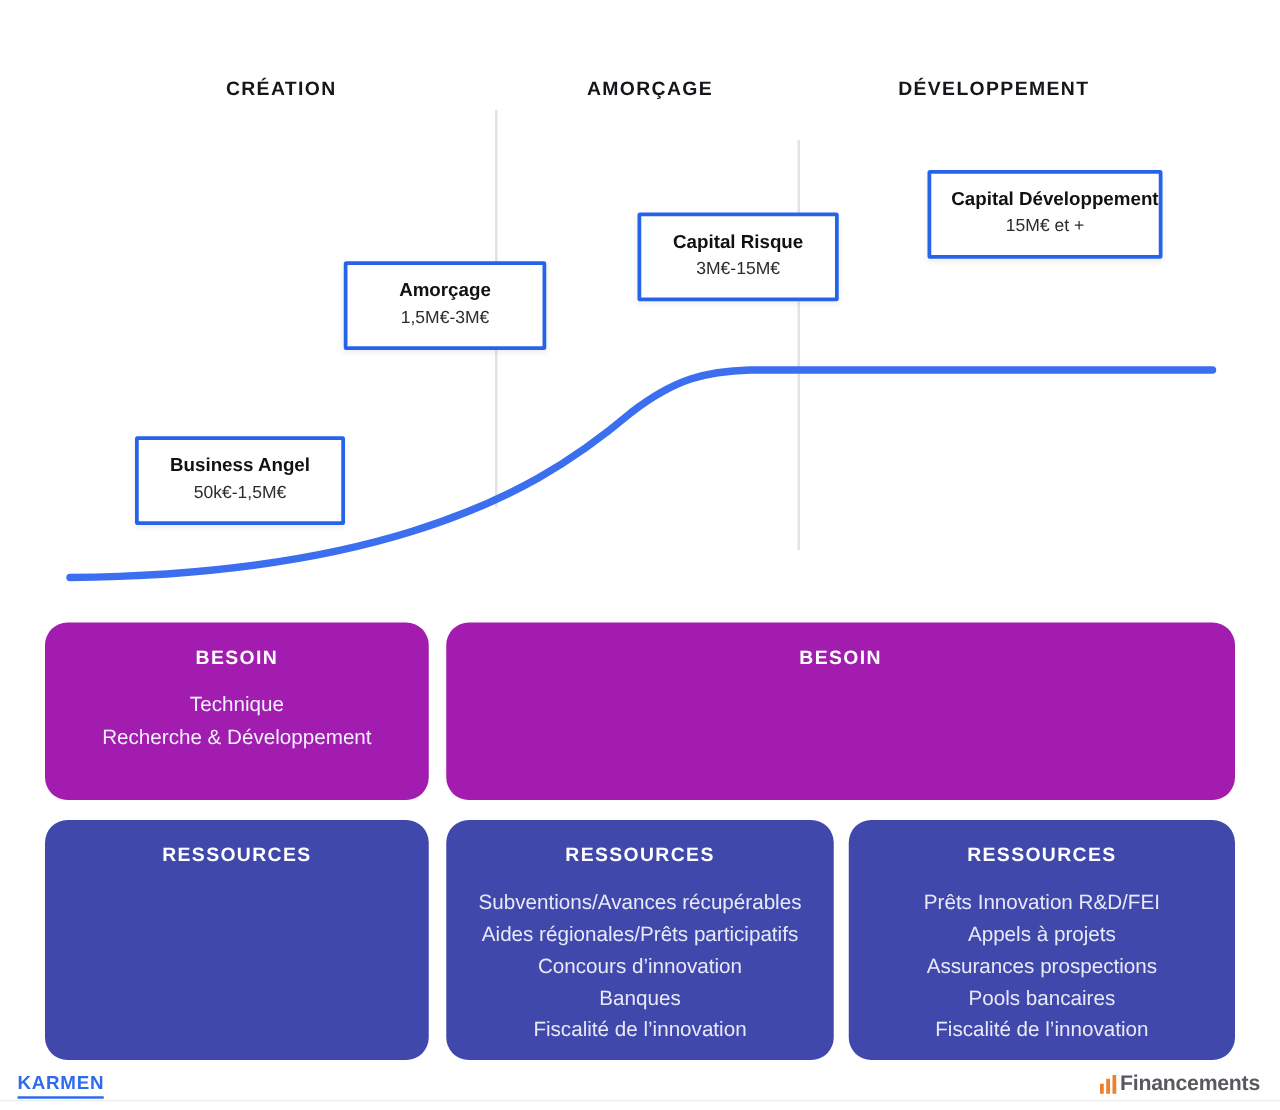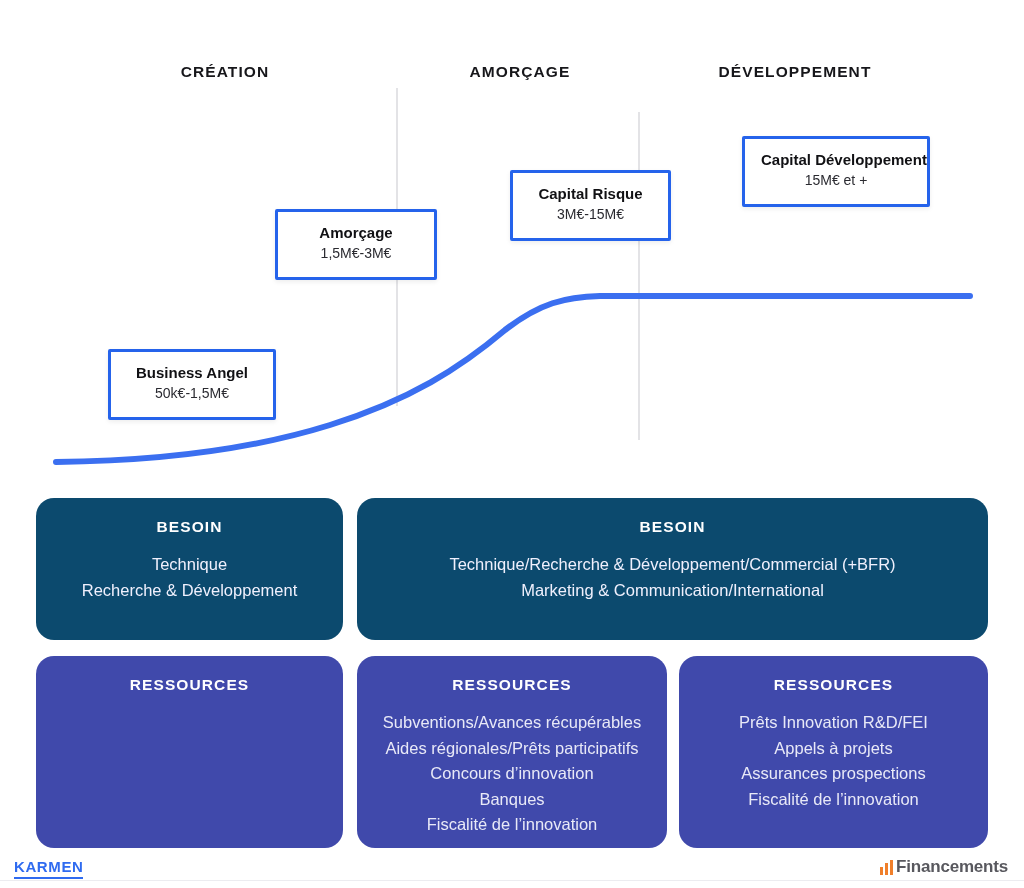--- a/index.html
+++ b/index.html
@@ -89,21 +89,21 @@
     position: absolute;
     border-radius: 18px;
     padding: 20px 16px;
     text-align: center;
     color: #ffffff;
     display: flex;
     flex-direction: column;
     align-items: center;
     justify-content: flex-start;
   }
-  .panel.besoin    { background: #0c4a6e; }
+  .panel.besoin    { background: #a21caf; }
   .panel.ressource { background: #4049ab; }
 
   .panel-title {
     font-size: 15.5px;
     font-weight: bold;
     letter-spacing: 1.1px;
     color: #ffffff;
     margin-bottom: 16px;
   }
   .panel-lines {
@@ -207,24 +207,20 @@
   <div class="panel besoin" id="panel-besoin-creation">
     <div class="panel-title">BESOIN</div>
     <div class="panel-lines">
         <div>Technique</div>
         <div>Recherche &amp; Développement</div>
       </div>
   </div>
 
   <div class="panel besoin" id="panel-besoin-growth">
     <div class="panel-title">BESOIN</div>
-    <div class="panel-lines">
-        <div>Technique/Recherche &amp; Développement/Commercial (+BFR)</div>
-        <div>Marketing &amp; Communication/International</div>
-      </div>
   </div>
 
   <div class="panel ressource" id="panel-ressources-creation">
     <div class="panel-title">RESSOURCES</div>
   </div>
 
   <div class="panel ressource" id="panel-ressources-amorcage">
     <div class="panel-title">RESSOURCES</div>
     <div class="panel-lines">
         <div>Subventions/Avances récupérables</div>
@@ -234,20 +230,21 @@
         <div>Fiscalité de l’innovation</div>
       </div>
   </div>
 
   <div class="panel ressource" id="panel-ressources-developpement">
     <div class="panel-title">RESSOURCES</div>
     <div class="panel-lines">
         <div>Prêts Innovation R&amp;D/FEI</div>
         <div>Appels à projets</div>
         <div>Assurances prospections</div>
+        <div>Pools bancaires</div>
         <div>Fiscalité de l’innovation</div>
       </div>
   </div>
 
   <div id="footer-divider"></div>
 
   <div id="logo-karmen">KARMEN</div>
 
   <div id="logo-financements">
     <span id="financements-bars">

